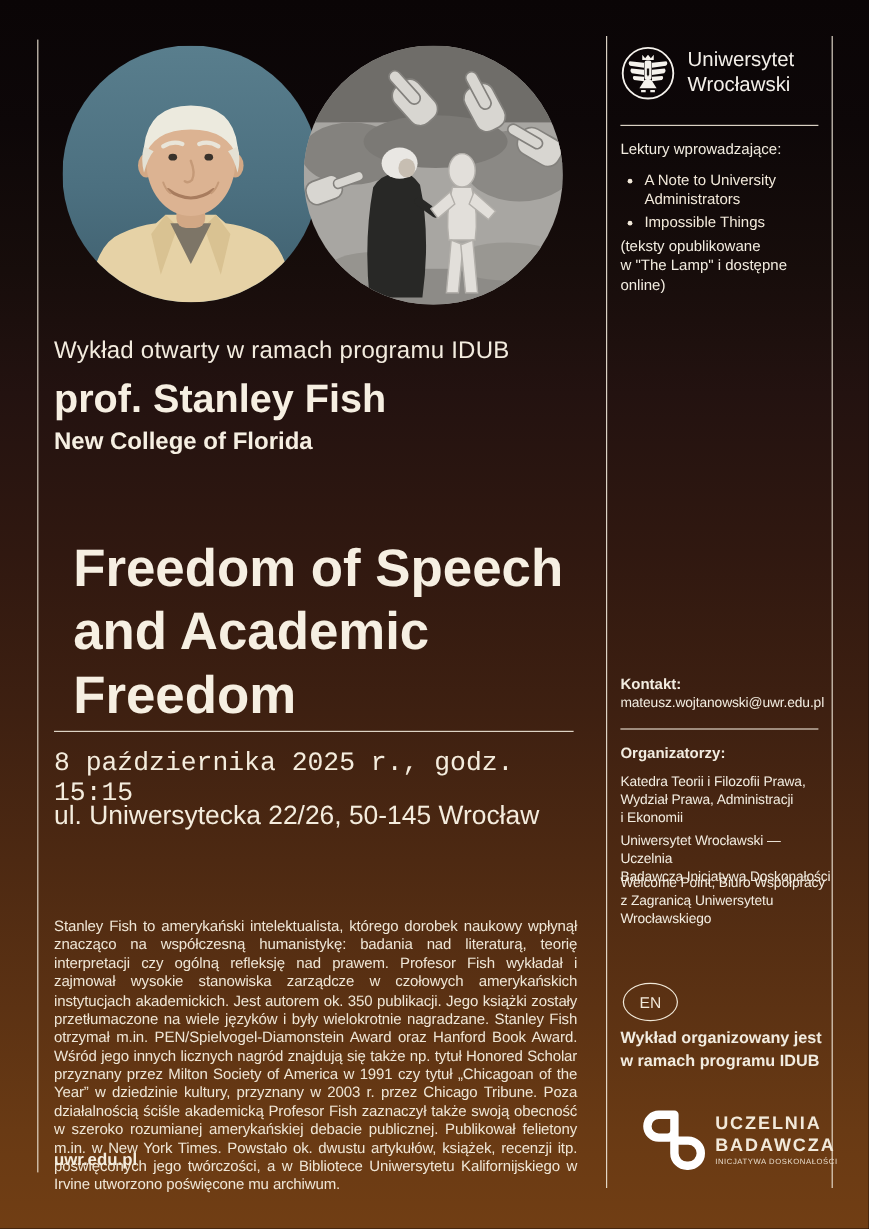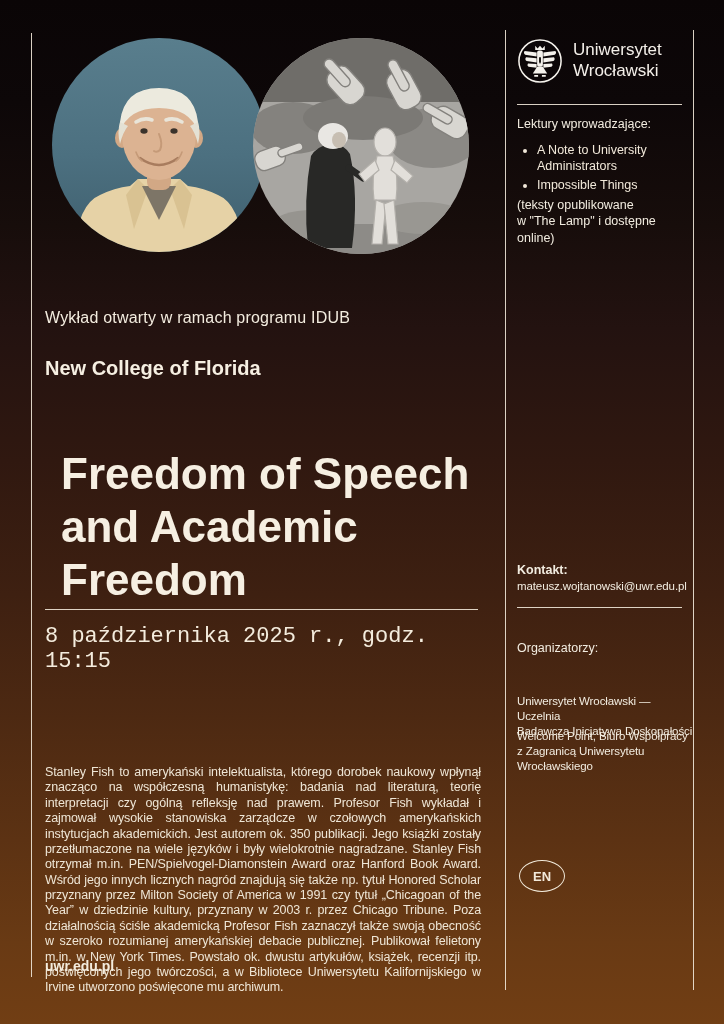--- a/index.html
+++ b/index.html
@@ -24,21 +24,21 @@
   .hrule{position:absolute;height:1px;background:rgba(240,231,216,.9);}
 
   
   .circle{position:absolute;border-radius:50%;overflow:hidden;}
   .circle.portrait{left:52px;top:38px;width:214px;height:214px;z-index:1;}
   .circle.artwork{left:253px;top:38px;width:216px;height:216px;z-index:2;}
   .circle svg{display:block;width:100%;height:100%;}
 
   
   .main{position:absolute;left:45px;width:440px;}
-  .kicker{top:281px;font-size:16px;letter-spacing:.2px;color:#f3ecdf;margin-top:28px;}
+  .kicker{top:281px;font-size:20px;letter-spacing:.2px;color:#f3ecdf;}
   .speaker{top:313px;font-size:33px;font-weight:bold;color:#f6efe2;}
   .affiliation{top:357px;font-size:20px;font-weight:bold;color:#f6efe2;}
   .title{top:432px;font-size:44px;font-weight:bold;line-height:1.2;
          white-space:pre-line;color:#f6efe2;}
   .main-rule{left:45px;top:609px;width:433px;}
   .datetime{top:624px;font-size:22px;color:#f4ecdd;font-family:Liberation Mono, monospace;}
   .venue{top:667px;font-size:22px;line-height:1.22;color:#f4ecdd;}
   .bio{top:765px;width:436px;font-size:12.5px;line-height:1.23;
        text-align:justify;color:#efe6d6;letter-spacing:-.1px;}
   .website{top:958px;font-size:14px;font-weight:bold;color:#f4ecdd;}
@@ -50,28 +50,28 @@
   .uni-name{font-size:17px;line-height:1.22;color:#f3efe9;}
   .sb-rule1{left:517px;top:104px;width:165px;}
   .readings-h{top:117px;font-size:12.5px;}
   .readings-list{top:142px;left:521px;width:160px;}
   .readings-list ul{margin:0;padding-left:16px;font-size:12.5px;line-height:1.3;}
   .readings-list li{margin-bottom:2px;}
   .readings-note{top:197px;font-size:12.5px;line-height:1.3;white-space:pre-line;}
   .contact-h{top:563px;font-size:12.5px;font-weight:bold;}
   .contact-email{top:580px;font-size:11.5px;letter-spacing:-.1px;}
   .sb-rule2{left:517px;top:607px;width:165px;}
-  .org-h{top:641px;font-size:12.5px;font-weight:normal;}
+  .org-h{top:621px;font-size:12.5px;font-weight:bold;}
   .org-item{font-size:11.5px;line-height:1.32;white-space:pre-line;letter-spacing:-.1px;}
   .org-1{top:645px;}
   .org-2{top:694px;}
   .org-3{top:729px;}
-  .en-badge{top:860px;left:519px;width:46px;height:32px;border:1.5px solid #f0e8d8;
+  .en-badge{top:819px;left:519px;width:46px;height:32px;border:1.5px solid #f0e8d8;
             border-radius:50%;display:flex;align-items:center;justify-content:center;
-            font-size:13px;font-weight:bold;box-sizing:border-box;}
+            font-size:13px;font-weight:normal;box-sizing:border-box;}
   .program-note{top:856px;font-size:13.5px;font-weight:bold;line-height:1.4;
                 white-space:pre-line;}
   .idub{top:916px;left:528px;display:flex;align-items:center;gap:8px;}
   .idub-mark{width:60px;height:68px;}
   .idub-text .l1,.idub-text .l2{font-size:15px;font-weight:bold;letter-spacing:1.6px;
                 line-height:1.18;}
   .idub-text .l3{font-size:6.4px;letter-spacing:.5px;margin-top:2px;opacity:.92;}
   .abs{position:absolute;}
 </style>
 </head>
@@ -165,27 +165,29 @@
         <path d="M124 118 h16 q6 22 3 44 h-22 q-3-22 3-44 z"></path>
         <path d="M122 122 l-16 14 6 8 14-12 z"></path>
         <path d="M142 122 l18 16 -6 7 -16-13 z"></path>
         <path d="M123 162 l-4 44 h10 l4-40 z"></path>
         <path d="M141 162 l4 44 h-10 l-4-40 z"></path>
       </g>
     </svg>
   </div>
 
   <div class="main abs kicker">Wykład otwarty w ramach programu IDUB</div>
+  <div class="main abs speaker">prof. Stanley Fish</div>
   <div class="main abs affiliation">New College of Florida</div>
   <h1 class="main abs title" style="margin:16px;">Freedom of Speech
 and Academic
 Freedom</h1>
   <div class="hrule main-rule"></div>
   <div class="main abs datetime">8 października 2025 r., godz. 15:15</div>
   <div class="main abs venue">
+    <div>ul. Uniwersytecka 22/26, 50-145 Wrocław</div>
   </div>
   <p class="main abs bio" style="margin:0;">Stanley Fish to amerykański intelektualista, którego dorobek naukowy wpłynął znacząco na współczesną humanistykę: badania nad literaturą, teorię interpretacji czy ogólną refleksję nad prawem. Profesor Fish wykładał i zajmował wysokie stanowiska zarządcze w czołowych amerykańskich instytucjach akademickich. Jest autorem ok. 350 publikacji. Jego książki zostały przetłumaczone na wiele języków i były wielokrotnie nagradzane. Stanley Fish otrzymał m.in. PEN/Spielvogel-Diamonstein Award oraz Hanford Book Award. Wśród jego innych licznych nagród znajdują się także np. tytuł Honored Scholar przyznany przez Milton Society of America w 1991 czy tytuł „Chicagoan of the Year” w dziedzinie kultury, przyznany w 2003 r. przez Chicago Tribune. Poza działalnością ściśle akademicką Profesor Fish zaznaczył także swoją obecność w szeroko rozumianej amerykańskiej debacie publicznej. Publikował felietony m.in. w New York Times. Powstało ok. dwustu artykułów, książek, recenzji itp. poświęconych jego twórczości, a w Bibliotece Uniwersytetu Kalifornijskiego w Irvine utworzono poświęcone mu archiwum.</p>
   <div class="main abs website">uwr.edu.pl</div>
 
   <div class="sb abs uni-row">
     <svg class="uni-logo" viewBox="0 0 48 48">
       <circle cx="24" cy="24" r="22" fill="none" stroke="#f5f2ec" stroke-width="1.6"></circle>
       <g fill="#f5f2ec">
         <path d="M19 8 l2.5 3 2.5-3 2.5 3 2.5-3 v4.5 h-10 z"></path>
         <rect x="21" y="13" width="6" height="17" rx="2"></rect>
@@ -216,22 +218,38 @@
   </div>
   <div class="sb abs readings-note">(teksty opublikowane
 w "The Lamp" i dostępne
 online)</div>
 
   <div class="sb abs contact-h">Kontakt:</div>
   <div class="sb abs contact-email">mateusz.wojtanowski@uwr.edu.pl</div>
   <div class="hrule sb-rule2"></div>
 
   <div class="sb abs org-h">Organizatorzy:</div>
+  <div class="sb abs org-item org-1">Katedra Teorii i Filozofii Prawa,
+Wydział Prawa, Administracji
+i Ekonomii</div>
   <div class="sb abs org-item org-2">Uniwersytet Wrocławski — Uczelnia
 Badawcza Inicjatywa Doskonałości</div>
   <div class="sb abs org-item org-3">Welcome Point, Biuro Współpracy
 z Zagranicą Uniwersytetu
 Wrocławskiego</div>
 
   <div class="abs en-badge">EN</div>
-
+  <div class="sb abs program-note">Wykład organizowany jest
+w ramach programu IDUB</div>
+
+  <div class="abs idub">
+    <svg class="idub-mark" viewBox="0 0 60 66">
+      <path d="M34 12 H21 a9.5 9.5 0 0 0 0 19 h7 a6 6 0 0 0 6-6 V12
+               m0 13 v19 a10.5 10.5 0 0 0 10.5 10.5 h1 a10.5 10.5 0 0 0 0-21 H38" fill="none" stroke="#ffffff" stroke-width="7" stroke-linecap="round" stroke-linejoin="round"></path>
+    </svg>
+    <div class="idub-text">
+      <div class="l1">UCZELNIA</div>
+      <div class="l2">BADAWCZA</div>
+      <div class="l3">INICJATYWA DOSKONAŁOŚCI</div>
+    </div>
+  </div>
 
 </div>
 
 </body></html>

